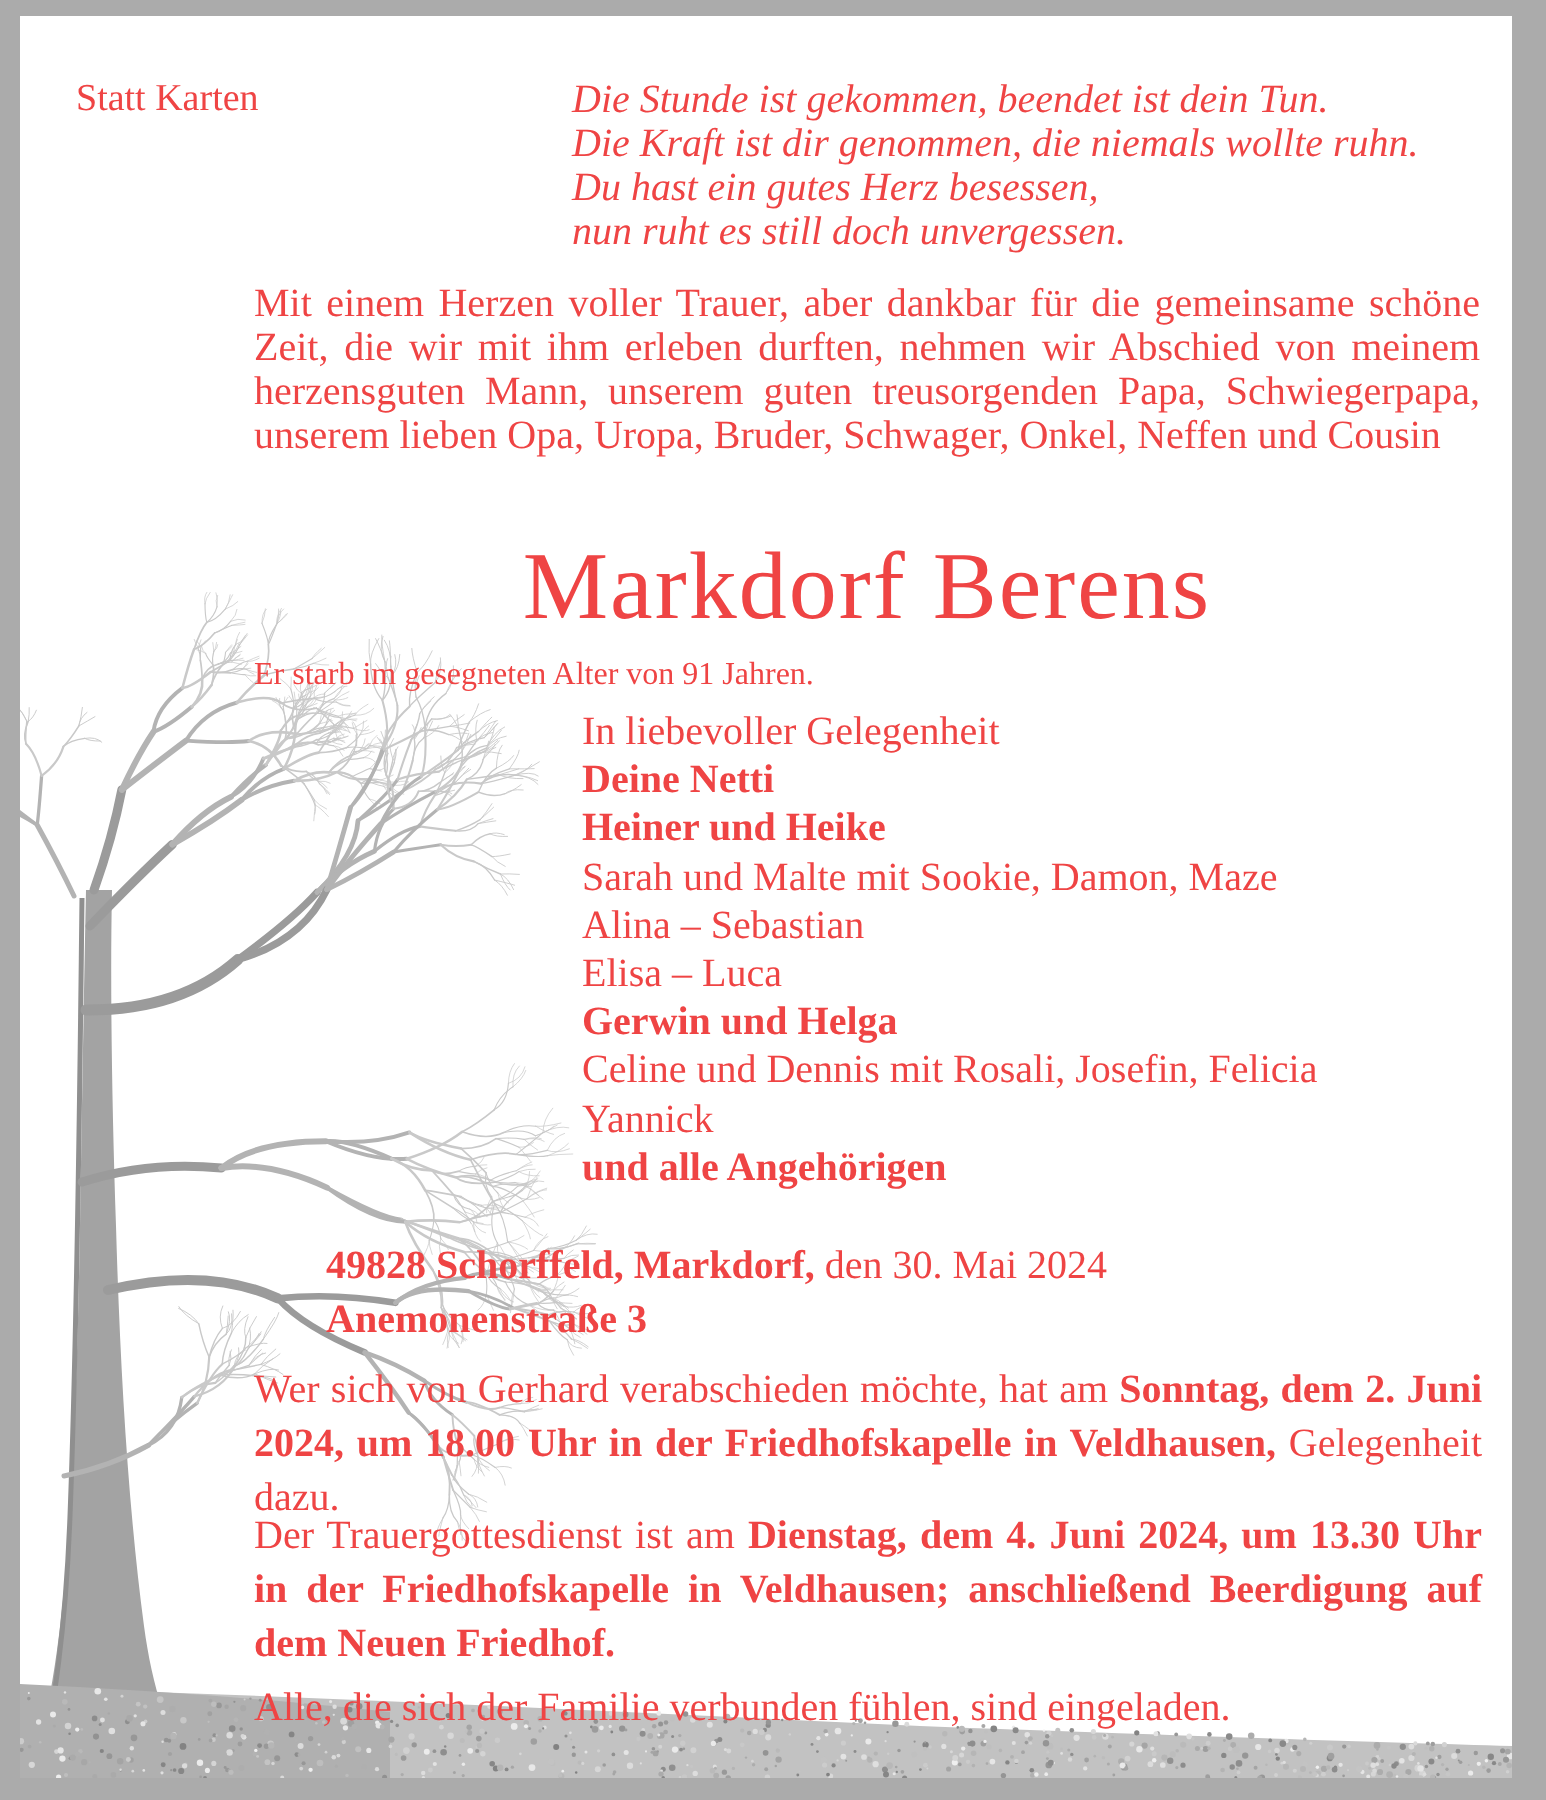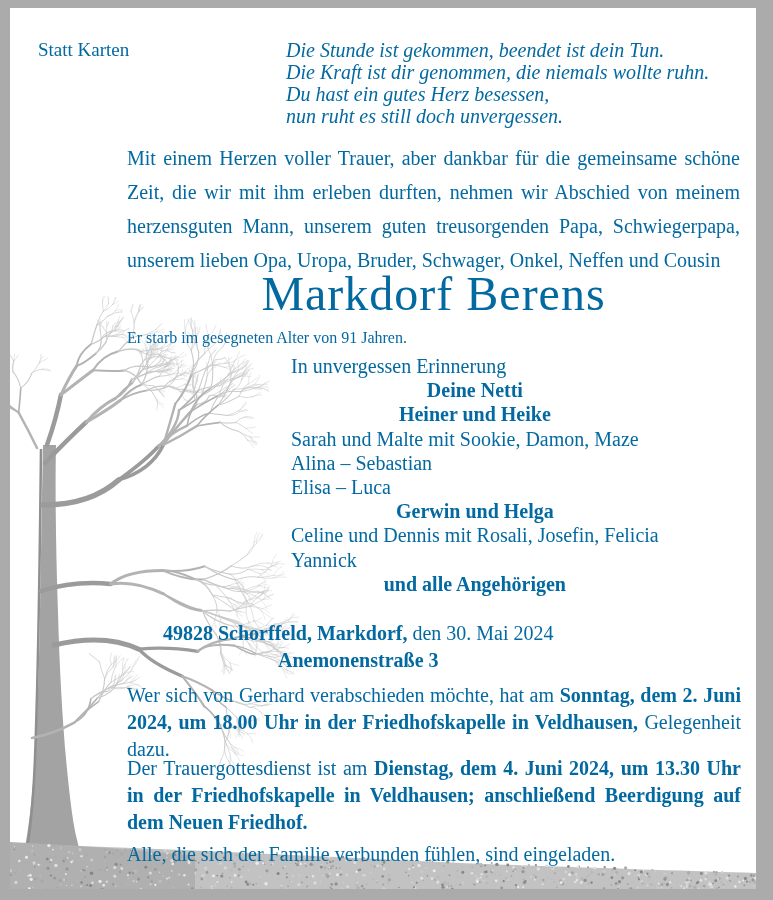--- a/index.html
+++ b/index.html
@@ -2,33 +2,33 @@
 <html><head>
 <meta charset="utf-8">
 <style>
   html,body{margin:0;padding:0;}
   body{width:773px;height:900px;background:#ababab;font-family:"Liberation Serif","DejaVu Serif",serif;}
   .frame{position:relative;width:773px;height:900px;background:#ababab;overflow:hidden;}
   .page{position:absolute;left:10px;top:8px;width:746px;height:881px;background:#ffffff;overflow:hidden;}
   .page svg{position:absolute;z-index:1;}
   #tree-svg{left:0;top:185px;width:360px;height:696px;}
   #ground-svg{left:0;top:828px;width:746px;height:53px;}
-  .txt{position:absolute;z-index:2;margin:0;color:#0369a1;}
+  .txt{position:absolute;z-index:2;margin:0;color:#ef4444;}
   .statt{left:28px;top:31px;font-size:19px;}
   .poem{left:276px;top:31px;font-size:20px;line-height:22px;font-style:italic;}
-  .intro{left:117px;top:133px;width:613px;font-size:20px;line-height:34px;text-align:justify;}
+  .intro{left:117px;top:133px;width:613px;font-size:20px;line-height:22px;text-align:justify;}
   .name{left:117px;top:258px;width:613px;font-size:48px;font-weight:normal;text-align:center;letter-spacing:1px;}
   .age{left:117px;top:321px;font-size:16px;}
   .mourners{left:281px;top:346px;font-size:20px;line-height:24.2px;}
   .address{left:117px;top:612px;font-size:20px;line-height:27px;margin-left:36px;}
   .para{width:614px;font-size:20px;line-height:27px;text-align:justify;}
   .farewell{left:117px;top:674px;}
   .service{left:117px;top:747px;}
   .closing{left:117px;top:835px;font-size:20px;}
-  .bold{font-weight:bold;text-align:center;}
+  .bold{font-weight:bold;}
 </style>
 </head>
 <body>
 
 <div class="frame">
   <div class="page">
 
     <svg id="tree-svg" viewBox="0 0 360 696">
         <path d="M4,696 C12,676 19,640 23,590 C27,540 29,480 30,420 C31,360 32,300 33,252 L46,252 C45,300 46,360 48,420 C50,490 54,560 62,620 C66,650 74,676 88,696 L64,692 C52,686 44,690 36,686 C26,692 14,688 4,696 Z" fill="#a3a3a3"></path>
         <path d="M31,256 C30,340 29,460 25,565 C23,618 17,666 9,692" stroke="#8f8f8f" stroke-width="2.5" fill="none"></path>
@@ -1737,21 +1737,21 @@
       <div>nun ruht es still doch unvergessen.</div>
     </div>
 
     <p class="txt intro">Mit einem Herzen voller Trauer, aber dankbar für die gemeinsame schöne Zeit, die wir mit ihm erleben durften, nehmen wir Abschied von meinem herzensguten Mann, unserem guten treusorgenden Papa, Schwiegerpapa, unserem lieben Opa, Uropa, Bruder, Schwager, Onkel, Neffen und Cousin</p>
 
     <h1 class="txt name">Markdorf Berens</h1>
 
     <div class="txt age">Er starb im gesegneten Alter von 91 Jahren.</div>
 
     <div class="txt mourners">
-      <div>In unvergessen Erinnerung</div>
+      <div>In liebevoller Gelegenheit</div>
       <div class="bold">Deine Netti</div>
       <div class="bold">Heiner und Heike</div>
       <div>Sarah und Malte mit Sookie, Damon, Maze</div>
       <div>Alina – Sebastian</div>
       <div>Elisa – Luca</div>
       <div class="bold">Gerwin und Helga</div>
       <div>Celine und Dennis mit Rosali, Josefin, Felicia</div>
       <div>Yannick</div>
       <div class="bold">und alle Angehörigen</div>
     </div>

